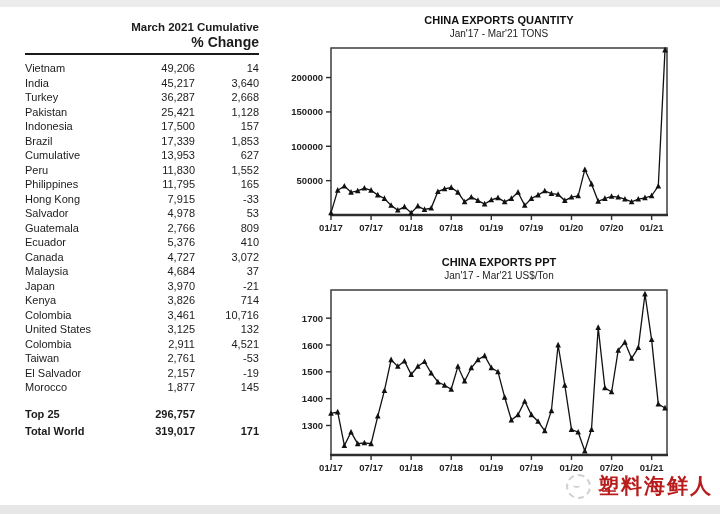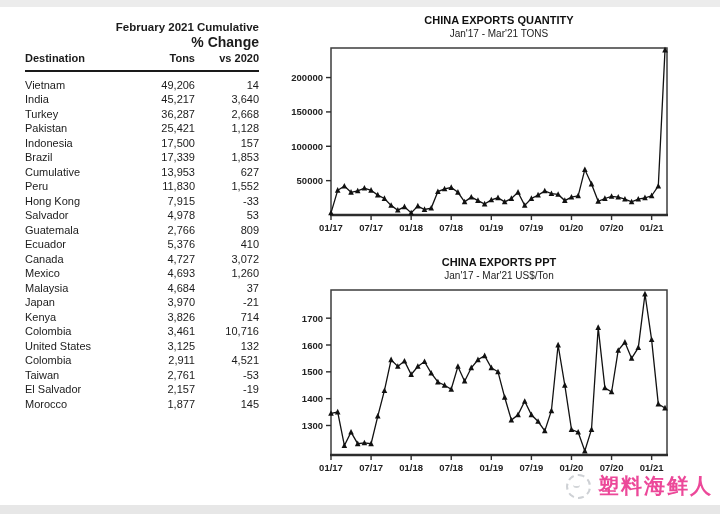--- a/index.html
+++ b/index.html
@@ -32,48 +32,43 @@
   
   svg.chart{position:absolute;left:288px;}
   #chart1{top:8px;}
   #chart2{top:248px;}
   svg text{font-family:"Liberation Sans", sans-serif;}
 
   
   .watermark{
     position:absolute;left:566px;top:472px;
     display:flex;align-items:center;gap:7px;
-    color:#ec4899;
+    color:#b91c1c;
   }
   .wm-icon{
     width:21px;height:21px;border:2px dashed #ced1d5;border-radius:50%;
     position:relative;display:inline-block;
   }
   .wm-icon::after{
     content:"";position:absolute;left:5px;top:6px;width:7px;height:4px;
     border-bottom:2px solid #d2d5d8;border-radius:0 0 6px 6px;
   }
   .wm-text{
     font-size:21px;font-weight:bold;letter-spacing:2px;white-space:nowrap;
     text-shadow:0 0 1px #ffffff;
   }
 </style>
 </head>
 <body>
 
 <div class="strip top"></div>
 
 <div class="table-panel">
-  <div class="t-title1">February 2021 Cumulative</div>
+  <div class="t-title1">March 2021 Cumulative</div>
   <div class="t-title2">% Change</div>
-  <div class="t-row t-header">
-    <span class="c-name">Destination</span>
-    <span class="c-tons">Tons</span>
-    <span class="c-pct">vs 2020</span>
-  </div>
   <div class="t-rule"></div>
   <div id="t-rows">
       <div class="t-row">
         <span class="c-name">Vietnam</span>
         <span class="c-tons">49,206</span>
         <span class="c-pct">14</span>
       </div>
       <div class="t-row">
         <span class="c-name">India</span>
         <span class="c-tons">45,217</span>
@@ -103,20 +98,25 @@
         <span class="c-name">Cumulative</span>
         <span class="c-tons">13,953</span>
         <span class="c-pct">627</span>
       </div>
       <div class="t-row">
         <span class="c-name">Peru</span>
         <span class="c-tons">11,830</span>
         <span class="c-pct">1,552</span>
       </div>
       <div class="t-row">
+        <span class="c-name">Philippines</span>
+        <span class="c-tons">11,795</span>
+        <span class="c-pct">165</span>
+      </div>
+      <div class="t-row">
         <span class="c-name">Hong Kong</span>
         <span class="c-tons">7,915</span>
         <span class="c-pct">-33</span>
       </div>
       <div class="t-row">
         <span class="c-name">Salvador</span>
         <span class="c-tons">4,978</span>
         <span class="c-pct">53</span>
       </div>
       <div class="t-row">
@@ -128,25 +128,20 @@
         <span class="c-name">Ecuador</span>
         <span class="c-tons">5,376</span>
         <span class="c-pct">410</span>
       </div>
       <div class="t-row">
         <span class="c-name">Canada</span>
         <span class="c-tons">4,727</span>
         <span class="c-pct">3,072</span>
       </div>
       <div class="t-row">
-        <span class="c-name">Mexico</span>
-        <span class="c-tons">4,693</span>
-        <span class="c-pct">1,260</span>
-      </div>
-      <div class="t-row">
         <span class="c-name">Malaysia</span>
         <span class="c-tons">4,684</span>
         <span class="c-pct">37</span>
       </div>
       <div class="t-row">
         <span class="c-name">Japan</span>
         <span class="c-tons">3,970</span>
         <span class="c-pct">-21</span>
       </div>
       <div class="t-row">
@@ -176,20 +171,32 @@
       </div>
       <div class="t-row">
         <span class="c-name">El Salvador</span>
         <span class="c-tons">2,157</span>
         <span class="c-pct">-19</span>
       </div>
       <div class="t-row">
         <span class="c-name">Morocco</span>
         <span class="c-tons">1,877</span>
         <span class="c-pct">145</span>
+      </div>
+    </div>
+  <div id="t-summary" class="t-summary">
+      <div class="t-row">
+        <span class="c-name">Top 25</span>
+        <span class="c-tons">296,757</span>
+        <span class="c-pct"></span>
+      </div>
+      <div class="t-row">
+        <span class="c-name">Total World</span>
+        <span class="c-tons">319,017</span>
+        <span class="c-pct">171</span>
       </div>
     </div>
 </div>
 
 <svg id="chart1" class="chart" width="424" height="238">
     <text x="211" y="16" text-anchor="middle" font-size="11" font-weight="bold" fill="#111">CHINA EXPORTS QUANTITY</text>
     <text x="211" y="29" text-anchor="middle" font-size="10" fill="#222">Jan'17 - Mar'21 TONS</text>
     <rect x="43" y="40" width="336" height="167" fill="none" stroke="#3d3d3d" stroke-width="1.5"></rect>
     <line x1="42" y1="207" x2="380" y2="207" stroke="#2c2c2c" stroke-width="2.4"></line>
     <line x1="38" y1="172.63786008230454" x2="43" y2="172.63786008230454" stroke="#2c2c2c" stroke-width="1.4"></line>

